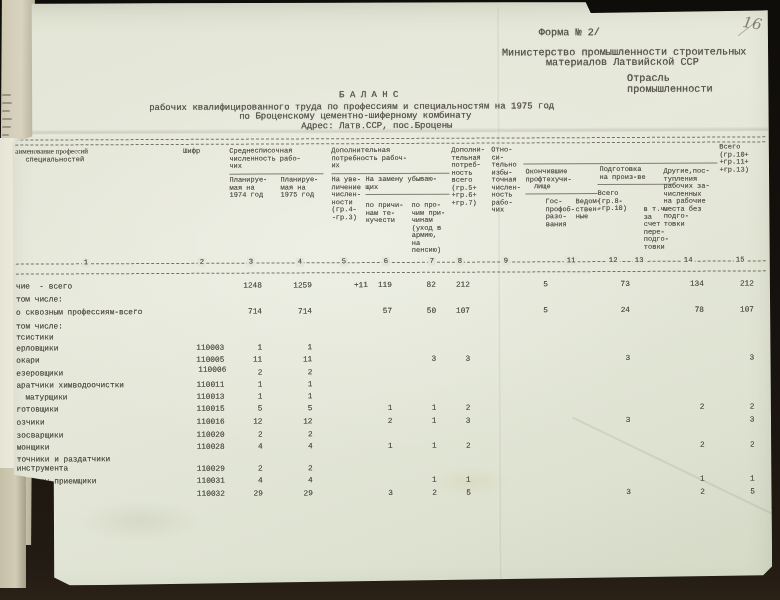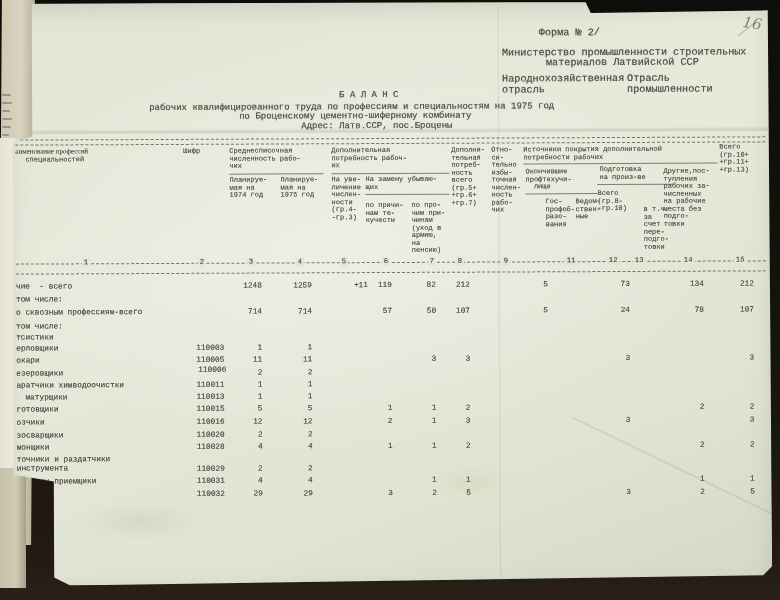--- a/index.html
+++ b/index.html
@@ -60,22 +60,20 @@
     <div id="fold-h"></div>
     <div id="crease-v"></div>
     <div id="crease-d"></div>
 
     <div id="pencil-16">16</div>
     <div id="pencil-slash"></div>
 
     <div class="t fs-top" style="left:540px;top:28px;">Форма № 2/</div>
     <div class="t fs-top" style="left:503px;top:48px;">Министерство промышленности строительных</div>
     <div class="t fs-top" style="left:547px;top:58px;">материалов Латвийской ССР</div>
-    <div class="t fs-top" style="left:503px;top:74px;">Народнохозяйственная
-отрасль</div>
     <div class="t fs-top" style="left:628px;top:74px;">Отрасль
 промышленности</div>
 
     <div class="t fs-title" style="left:340px;top:90px;">Б А Л А Н С</div>
     <div class="t fs-title" style="left:150px;top:102px;">рабочих квалифицированного труда по профессиям и специальностям на 1975 год</div>
     <div class="t fs-title" style="left:240px;top:111px;">по Броценскому цементно-шиферному комбинату</div>
     <div class="t fs-title" style="left:302px;top:121px;">Адрес: Латв.ССР, пос.Броцены</div>
 
     <div class="rule" style="left:16px;top:138px;width:750px;"></div>
     <div class="rule" style="left:16px;top:143px;width:750px;"></div>
@@ -133,22 +131,20 @@
 +гр.7)</div>
         <div class="hcell" style="left: 492px; top: 147px;">Отно-
 си-
 тельно
 избы-
 точная
 числен-
 ность
 рабо-
 чих</div>
-        <div class="hcell" style="left: 524px; top: 147px;">Источники покрытия дополнительной
-потребности рабочих</div>
         <div class="hcell" style="left: 526px; top: 169px;">Окончившие
 профтехучи-
   лище</div>
         <div class="hcell" style="left: 546px; top: 199px;">Гос-
 профоб-
 разо-
 вания</div>
         <div class="hcell" style="left: 576px; top: 199px;">Ведом-
 ствен-
 ные</div>

